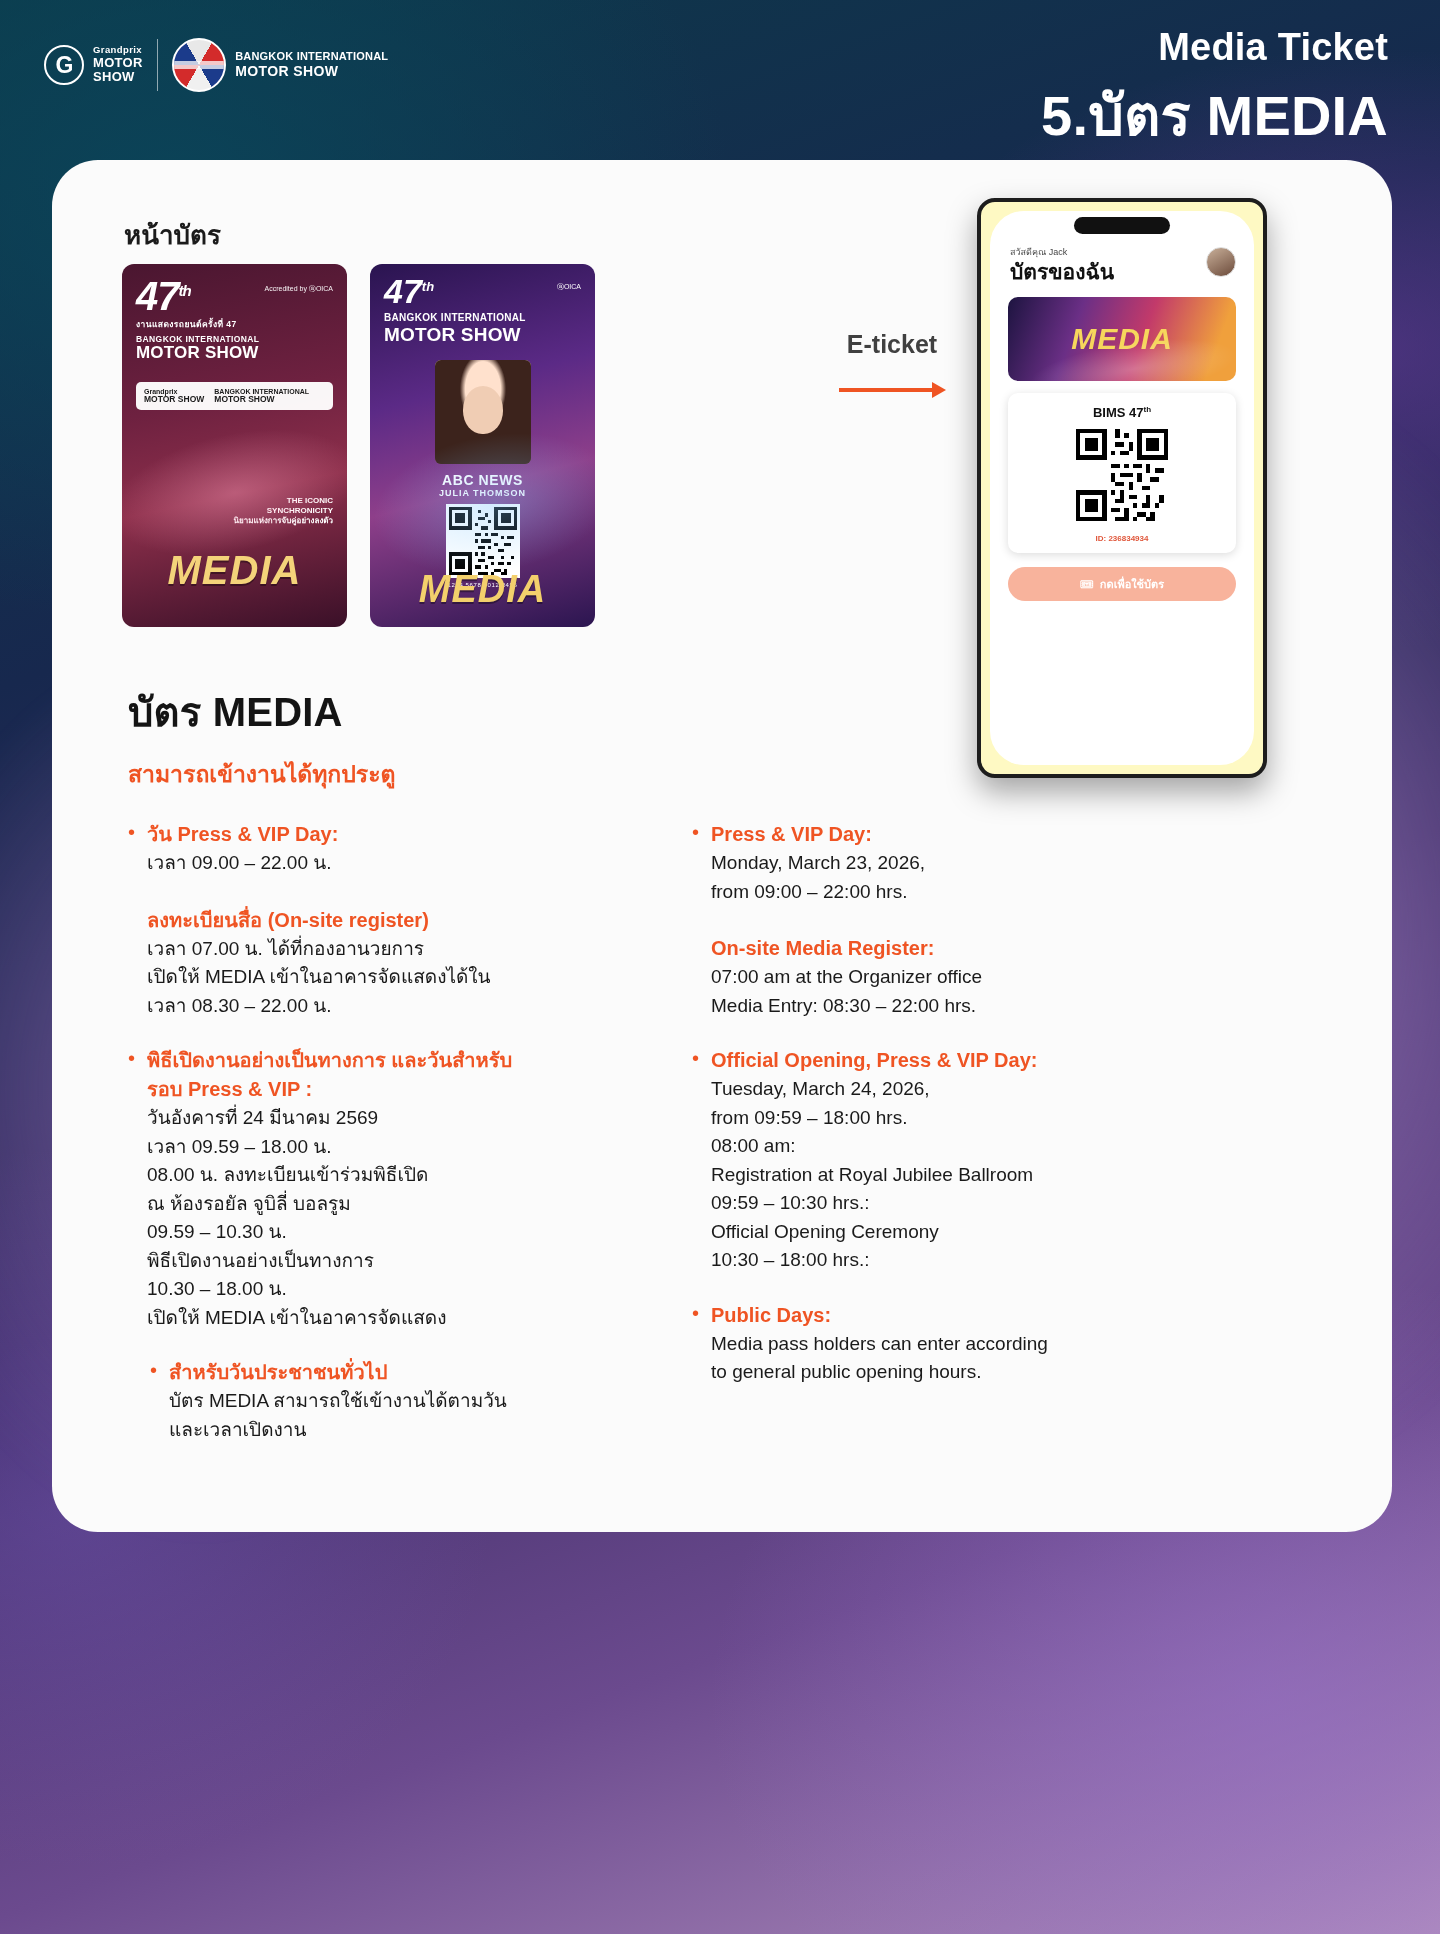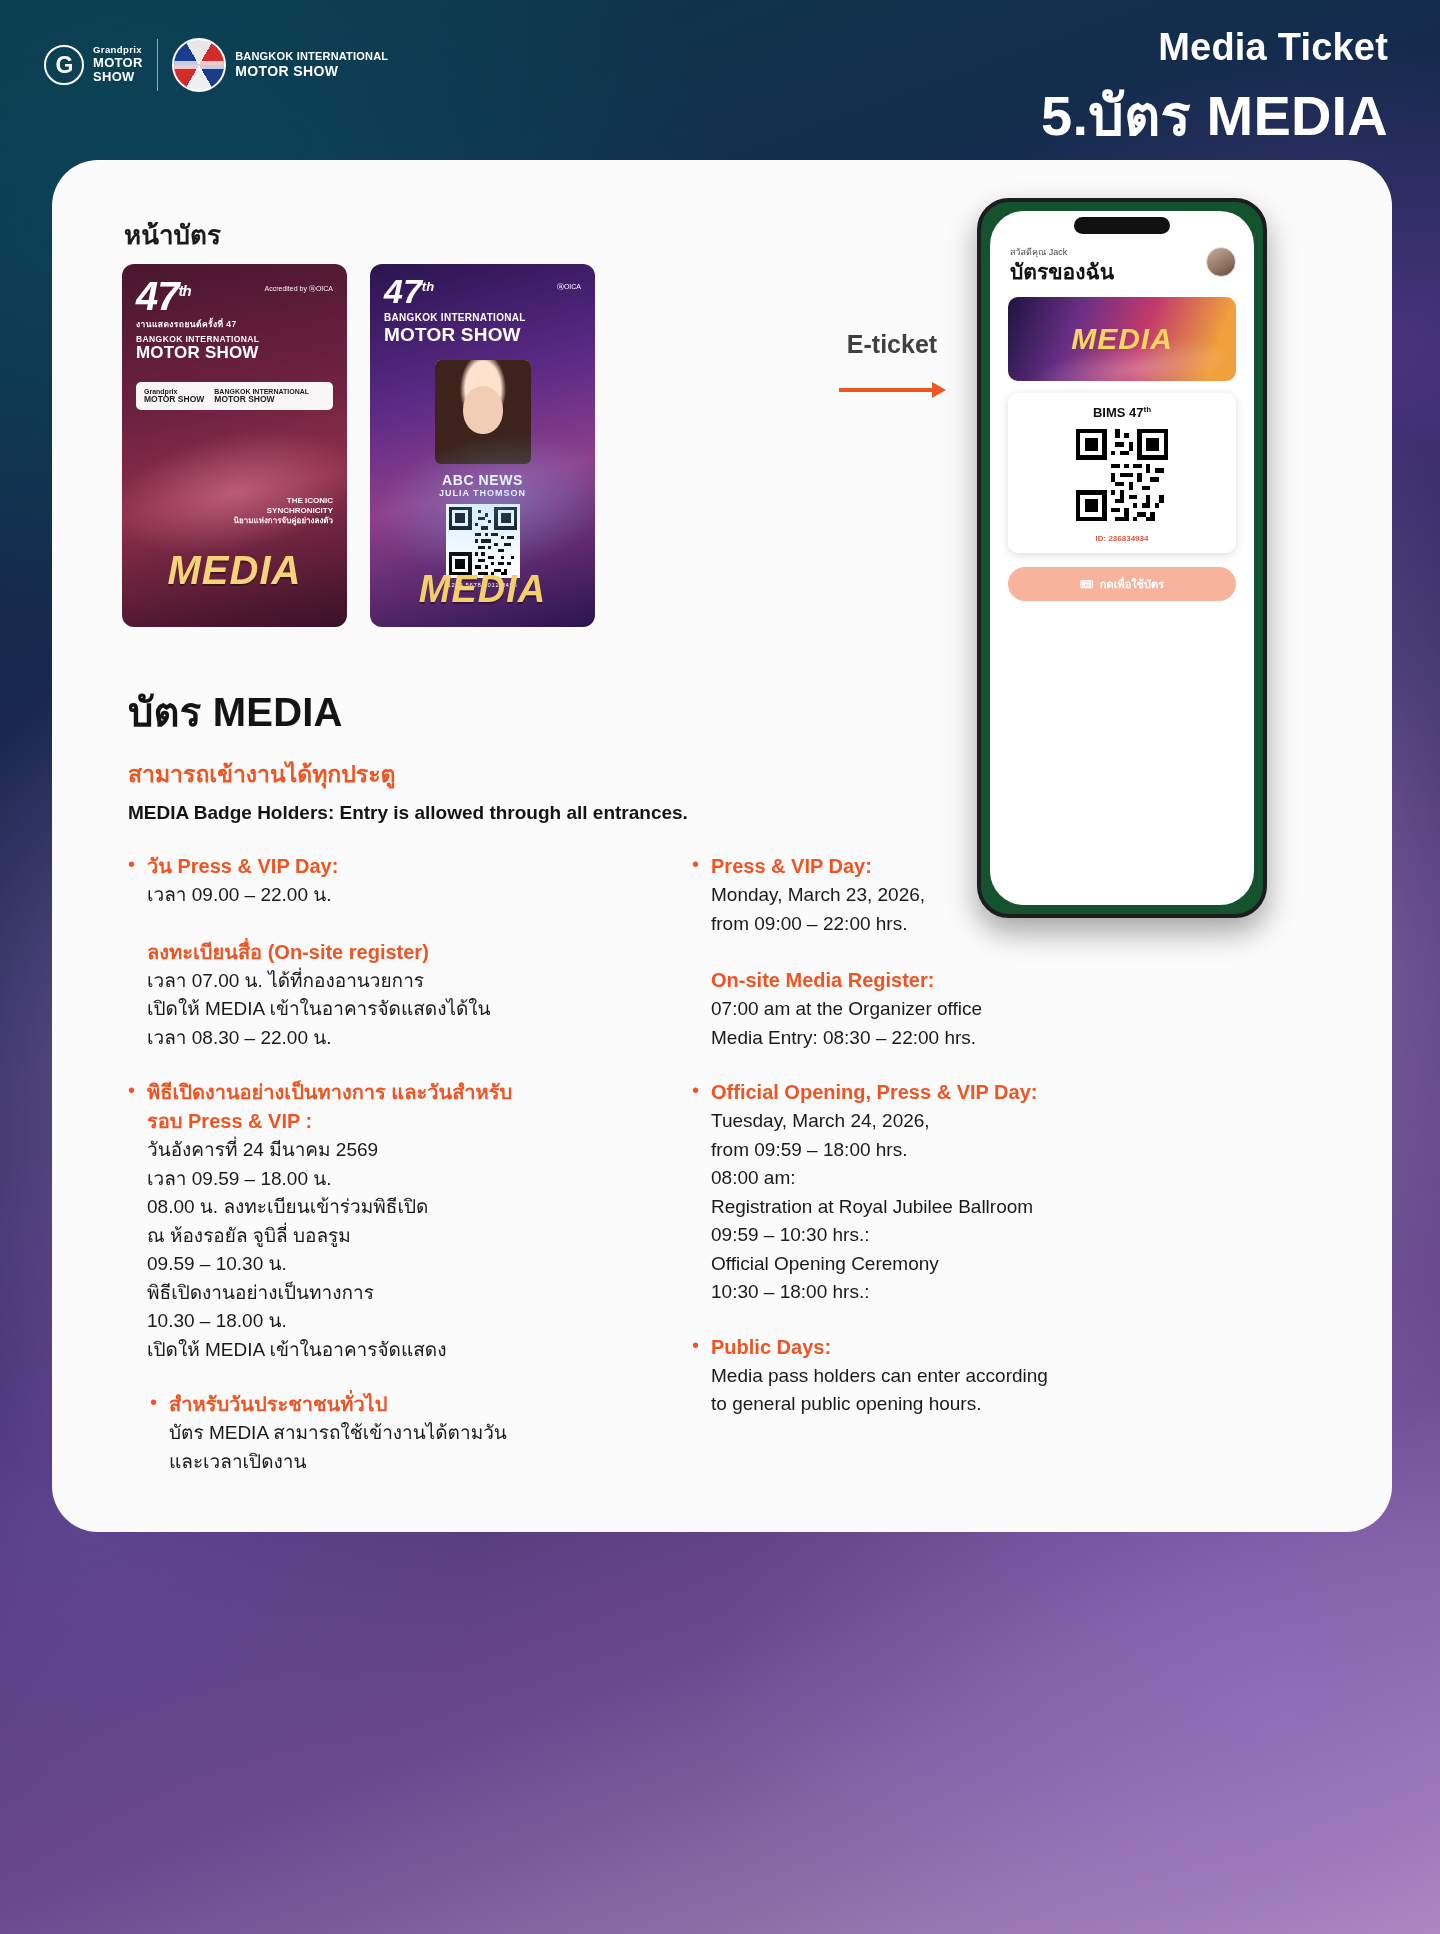--- a/index.html
+++ b/index.html
@@ -154,22 +154,22 @@
 
   
   .eticket {
     position: absolute; left: 740px; top: 170px; width: 200px; text-align: center;
   }
   .eticket .lbl { font-size: 25px; font-weight: 700; color: #404040; }
   .eticket .arrow { margin-top: 20px; }
 
   
   .phone {
-    position: absolute; left: 925px; top: 38px; width: 290px; height: 720px;
-    background: #14532d; border-radius: 32px; border: 4px solid #1d1d1d;
+    position: absolute; left: 925px; top: 38px; width: 290px; height: 580px;
+    background: #fef9c3; border-radius: 18px; border: 4px solid #1d1d1d;
     box-shadow: 0 14px 30px rgba(0,0,0,.35);
     overflow: hidden;
   }
   .phone-screen {
     position: absolute; inset: 9px; border-radius: 34px; overflow: hidden;
     background: #fff;
   }
   .notch {
     position: absolute; top: 6px; left: 50%; transform: translateX(-50%);
     width: 96px; height: 17px; background: #111; border-radius: 10px; z-index: 4;
@@ -453,21 +453,20 @@
       <div class="ph-btn">
         <span>🎟</span>
         <span>กดเพื่อใช้บัตร</span>
       </div>
     </div>
   </div>
 
   <div class="content">
     <div class="h-media">บัตร MEDIA</div>
     <div class="sub-th">สามารถเข้างานได้ทุกประตู</div>
-    <div class="sub-en">MEDIA Badge Holders: Entry is allowed through all entrances.</div>
 
     <div class="cols">
 
       <div class="col">
 
         <div class="bullet">
           <div class="dot">•</div>
           <div class="blk">
             <div class="b-head">วัน Press &amp; VIP Day:</div>
             <div class="b-line">เวลา 09.00 – 22.00 น.</div>

